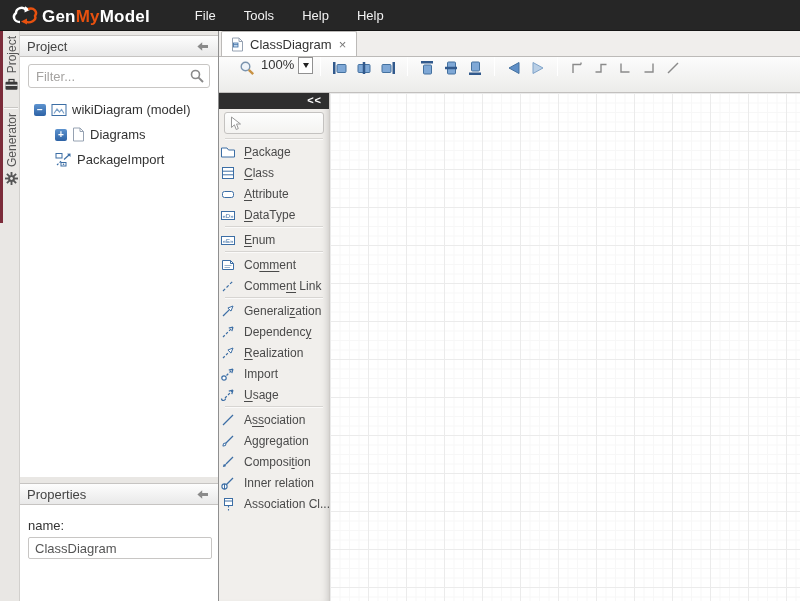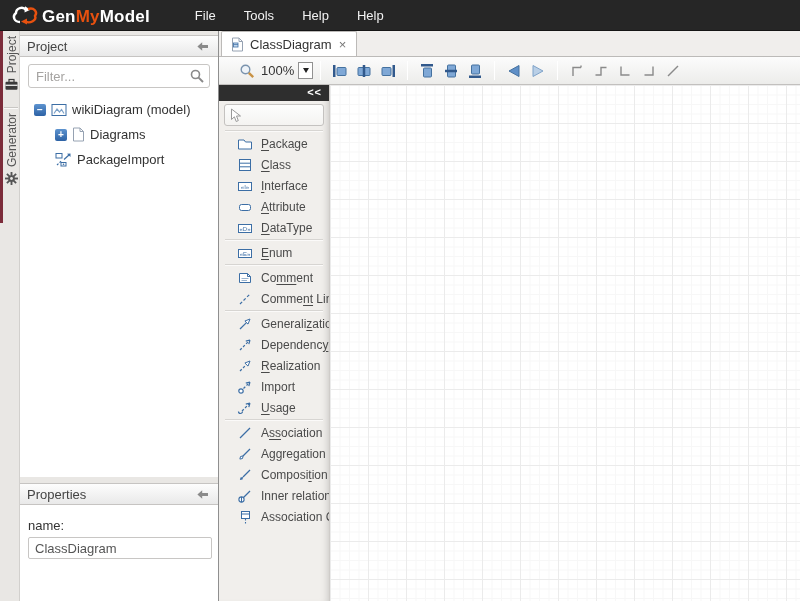--- a/index.html
+++ b/index.html
@@ -74,22 +74,22 @@
   .editor { position:absolute; left:219px; top:31px; width:581px; height:570px;
     display:flex; flex-direction:column; }
   .tabbar { height:26px; flex:none; background:#f0eeec; border-bottom:1px solid #bcbab8;
     display:flex; align-items:flex-end; }
   .etab { height:25px; margin-left:2px; background:#fff;
     border:1px solid #bcbab8; border-bottom:none; border-radius:2px 2px 0 0;
     display:flex; align-items:center; gap:6px; padding:0 9px; cursor:pointer; }
   .etab-label { font-size:13px; color:#333; }
   .etab-close { font-size:13px; color:#777; cursor:pointer; padding:0 1px; }
 
-  .toolbar { height:28px; flex:none; background:linear-gradient(#fcfcfc,#ececea);
-    border-bottom:1px solid #c2c0be; display:flex; align-items:center; padding-left:16px; }
+  .toolbar { height:36px; flex:none; background:linear-gradient(#fcfcfc,#ececea);
+    border-bottom:1px solid #c2c0be; display:flex; align-items:flex-start; padding-left:16px; }
   .tbtn { width:24px; height:22px; display:flex; align-items:center; justify-content:center;
     cursor:pointer; border-radius:2px; }
   .zoom-level { font-size:13px; color:#333; margin:0 4px 0 2px; }
   .zoom-drop { width:15px; height:17px; background:#fff; border:1px solid #919191;
     display:flex; align-items:center; justify-content:center; cursor:pointer; }
   .zoom-drop .tri { width:0; height:0; border-left:3.5px solid transparent;
     border-right:3.5px solid transparent; border-top:5px solid #222; }
   .tsep { width:1px; height:19px; background:#c9c7c5; border-right:1px solid #fff; margin:0 7px; }
 
   
@@ -97,21 +97,21 @@
   .palette { width:111px; flex:none; background:#f1efec;
     border-right:1px solid #cfccc9; box-shadow:inset -7px 0 8px -7px rgba(0,0,0,.22);
     display:flex; flex-direction:column; overflow:hidden; }
   .pal-head { height:16px; flex:none; background:#2e2e2e; color:#fff;
     font-size:11px; font-weight:bold; text-align:right; padding:1px 7px 0 0;
     letter-spacing:1px; cursor:pointer; }
   .pal-select { height:22px; margin:3px 5px; background:linear-gradient(#fdfdfd,#f4f3f1);
     border:1px solid #c4c2c0; border-radius:3px; display:flex; align-items:center;
     padding-left:5px; cursor:pointer; }
   .pal-div { height:0; border-top:1px solid #d7d5d2; border-bottom:1px solid #fbfaf9; margin:1px 6px; }
-  .pal-item { height:21px; display:flex; align-items:center; gap:8px; padding-left:18px;
+  .pal-item { height:21px; display:flex; align-items:center; gap:8px; padding-left:1px;
     font-size:12px; color:#4a4a4a; cursor:pointer; white-space:nowrap; }
   .pal-item u { text-underline-offset:2px; }
   .pic { width:16px; height:16px; flex:none; display:flex; align-items:center; justify-content:center; }
 
   .canvas { flex:1; background-color:#fff;
     background-image:
       linear-gradient(#ebebeb 1px, transparent 1px),
       linear-gradient(90deg,#ebebeb 1px, transparent 1px),
       linear-gradient(#f7f7f7 1px, transparent 1px),
       linear-gradient(90deg,#f7f7f7 1px, transparent 1px);
@@ -389,29 +389,20 @@
                 <rect x="2.5" y="2.5" width="11" height="11" fill="#fff" stroke="#3c6ea5"></rect>
                 <line x1="2.5" y1="6.2" x2="13.5" y2="6.2" stroke="#3c6ea5"></line>
                 <line x1="2.5" y1="9.8" x2="13.5" y2="9.8" stroke="#3c6ea5"></line>
               </svg>
             </span>
           <span><u>C</u>lass</span>
         </div>
         <div class="pal-item">
           <span class="pic">
               <svg width="16" height="16" viewBox="0 0 16 16">
-                <rect x="1.5" y="4.5" width="13" height="8" fill="#fff" stroke="#3c6ea5"></rect>
-                <text x="8" y="10.8" font-size="6" text-anchor="middle" fill="#3c6ea5">«I»</text>
-              </svg>
-            </span>
-          <span><u>I</u>nterface</span>
-        </div>
-        <div class="pal-item">
-          <span class="pic">
-              <svg width="16" height="16" viewBox="0 0 16 16">
                 <rect x="2.5" y="5.5" width="11" height="6" rx="2" fill="#fff" stroke="#3c6ea5"></rect>
               </svg>
             </span>
           <span><u>A</u>ttribute</span>
         </div>
         <div class="pal-item">
           <span class="pic">
               <svg width="16" height="16" viewBox="0 0 16 16">
                 <rect x="1.5" y="4.5" width="13" height="8" fill="#fff" stroke="#3c6ea5"></rect>
                 <text x="8" y="10.8" font-size="6" text-anchor="middle" fill="#3c6ea5">«D»</text>

